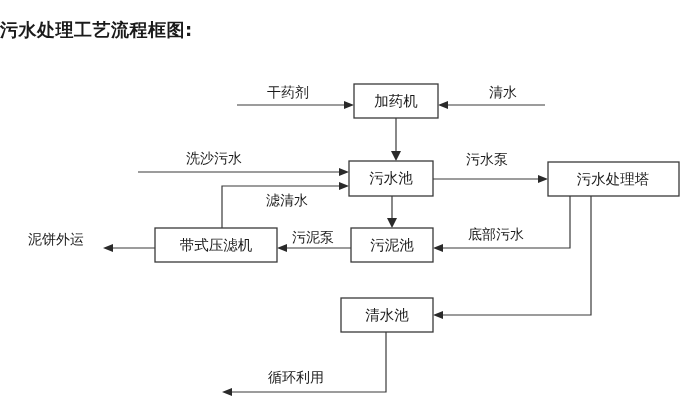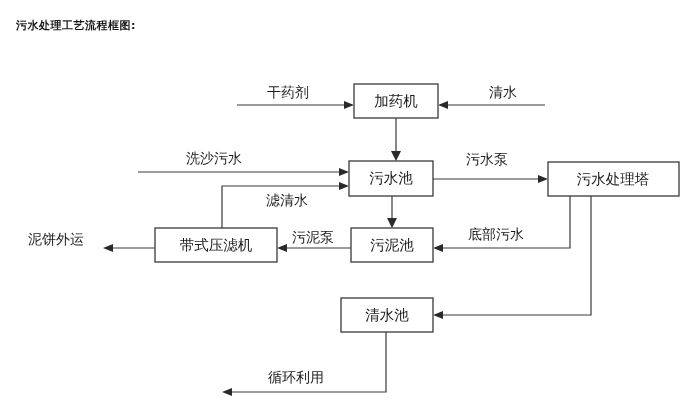--- a/index.html
+++ b/index.html
@@ -15,23 +15,23 @@
     position: relative;
   }
   #page {
     position: relative;
     width: 700px;
     height: 420px;
     background: #ffffff;
   }
   .title {
     position: absolute;
-    left: 16px;
+    left: 0;
     top: 18px;
-    font-size: 11px;
+    font-size: 18px;
     font-weight: bold;
     color: #1a1a1a;
     letter-spacing: 0.5px;
     white-space: nowrap;
   }
   #flow-svg {
     position: absolute;
     left: 0;
     top: 0;
     width: 700px;

